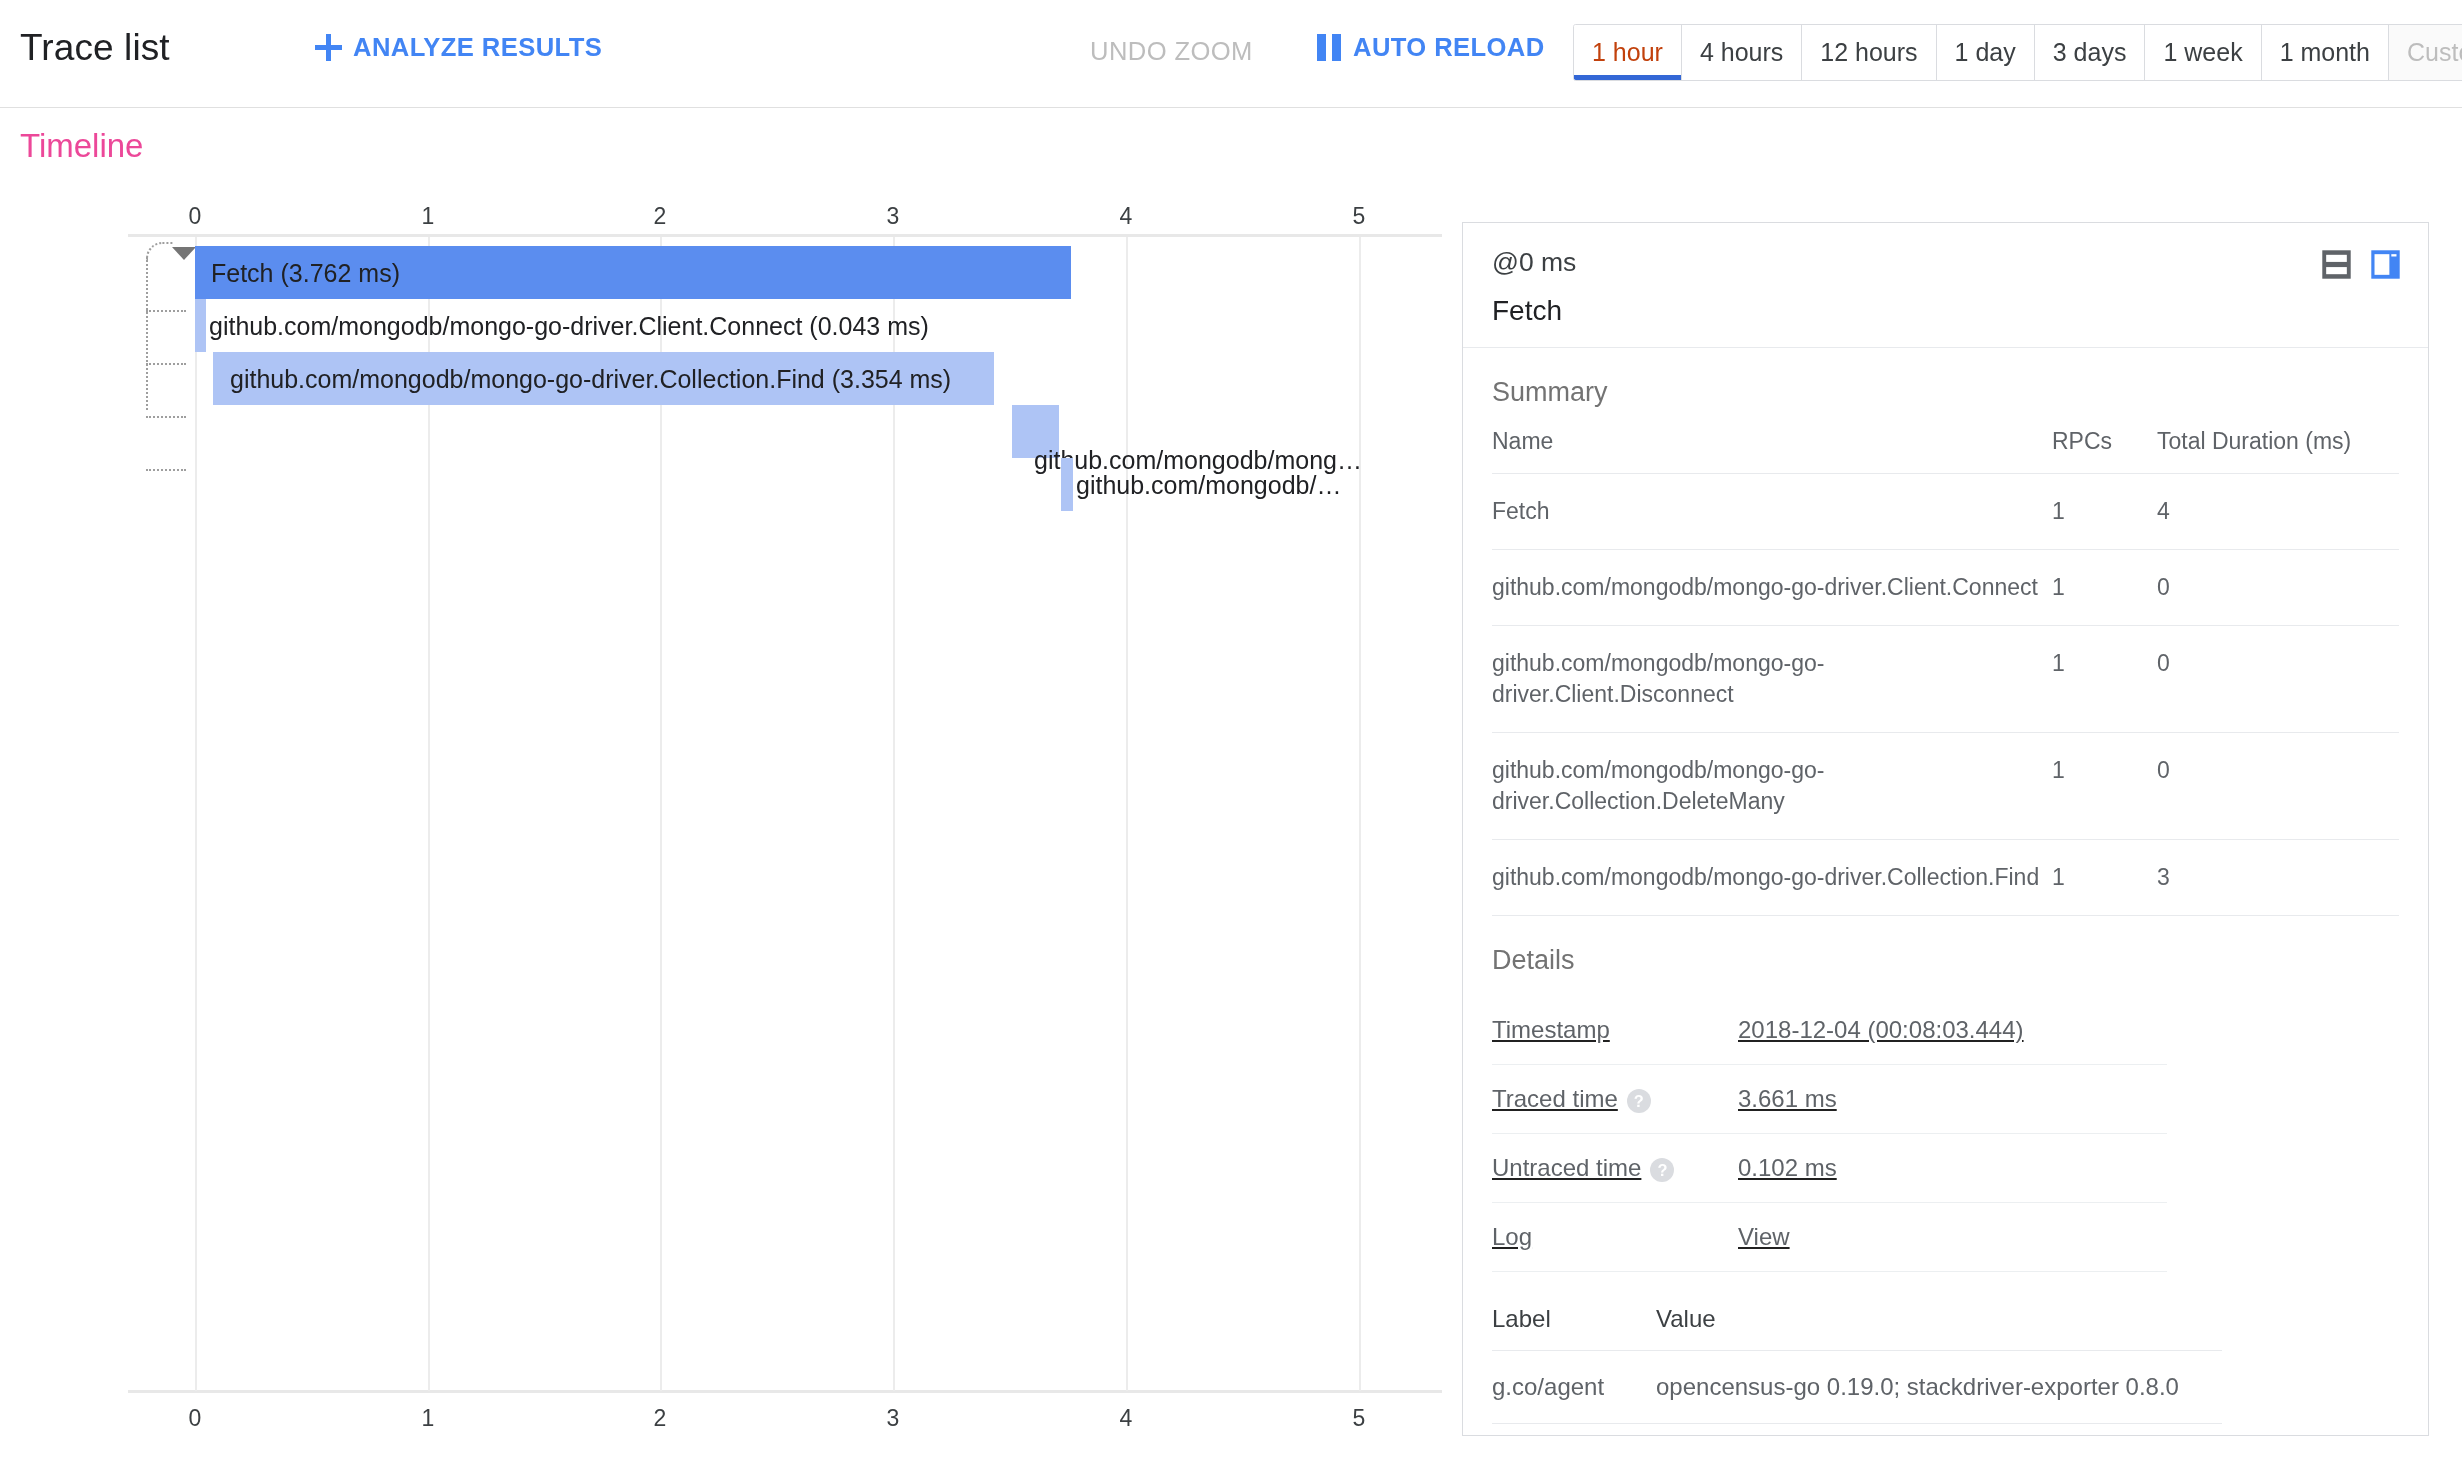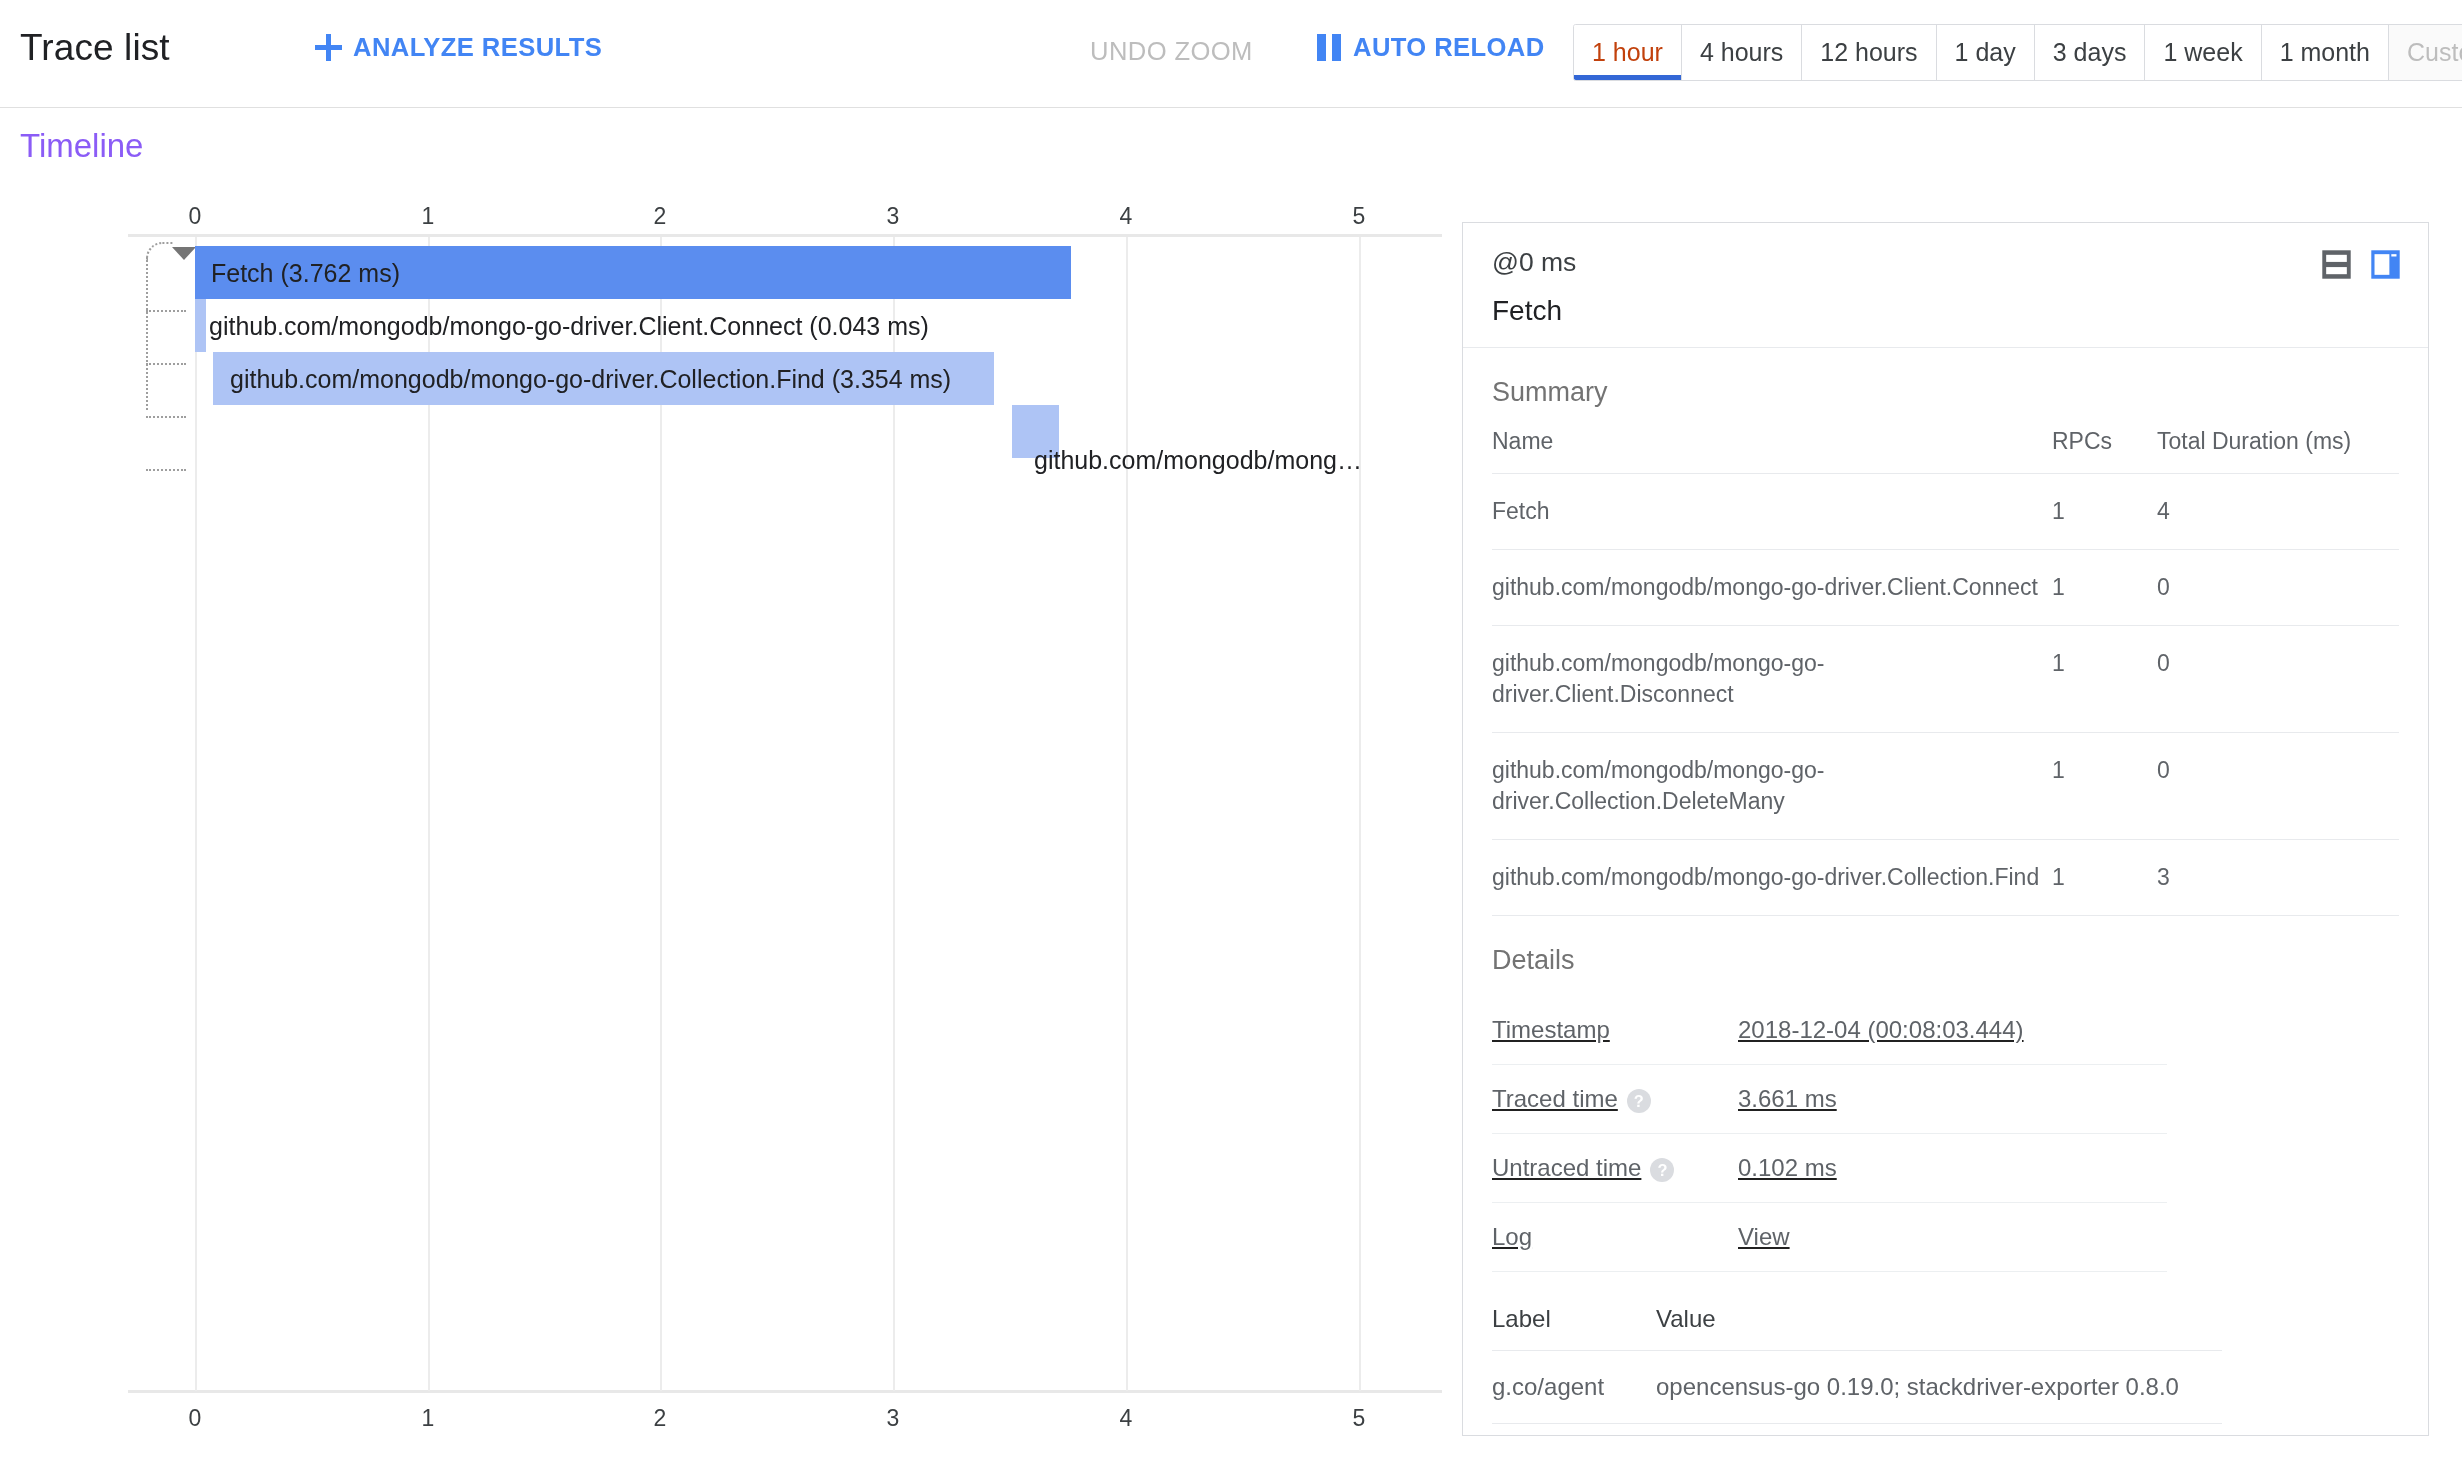--- a/index.html
+++ b/index.html
@@ -132,21 +132,21 @@
     background: #fafafa;
     cursor: default;
   }
 
   
   .timeline-heading {
     position: absolute;
     left: 20px; top: 127px;
     font-size: 33px;
     font-weight: 400;
-    color: #8b5cf6;
+    color: #ec4899;
   }
 
   
   .chart-area {
     position: absolute;
     left: 128px; top: 203px;
     width: 1314px;
     height: 1235px;
   }
   .axis-top-line {
@@ -439,20 +439,24 @@
         <div class="span-label" style="left: 81px;">github.com/mongodb/mongo-go-driver.Client.Connect (0.043 ms)</div>
       </div>
       <div class="span-row" style="top: 149px;">
         <div class="span-bar child" style="left: 85px; width: 781px;"></div>
         <div class="span-label" style="left: 102px;">github.com/mongodb/mongo-go-driver.Collection.Find (3.354 ms)</div>
       </div>
       <div class="span-row" style="top: 202px;">
         <div class="span-bar child" style="left: 884px; width: 47px;"></div>
         <div class="span-label" style="left: 906px; margin-top: 28px;">github.com/mongodb/mong…</div>
       </div>
+      <div class="span-row" style="top: 255px;">
+        <div class="span-bar child" style="left: 933px; width: 11.6px;"></div>
+        <div class="span-label" style="left: 948px;">github.com/mongodb/…</div>
+      </div>
     </div>
 
   <div class="detail-panel">
 
     <div class="panel-header">
       <div class="panel-at">@0 ms</div>
       <div class="panel-name">Fetch</div>
       <div class="layout-toggles">
         <svg class="layout-icon" viewBox="0 0 24 24">
           <rect x="1" y="1" width="22" height="22" fill="#5f6368"></rect>

